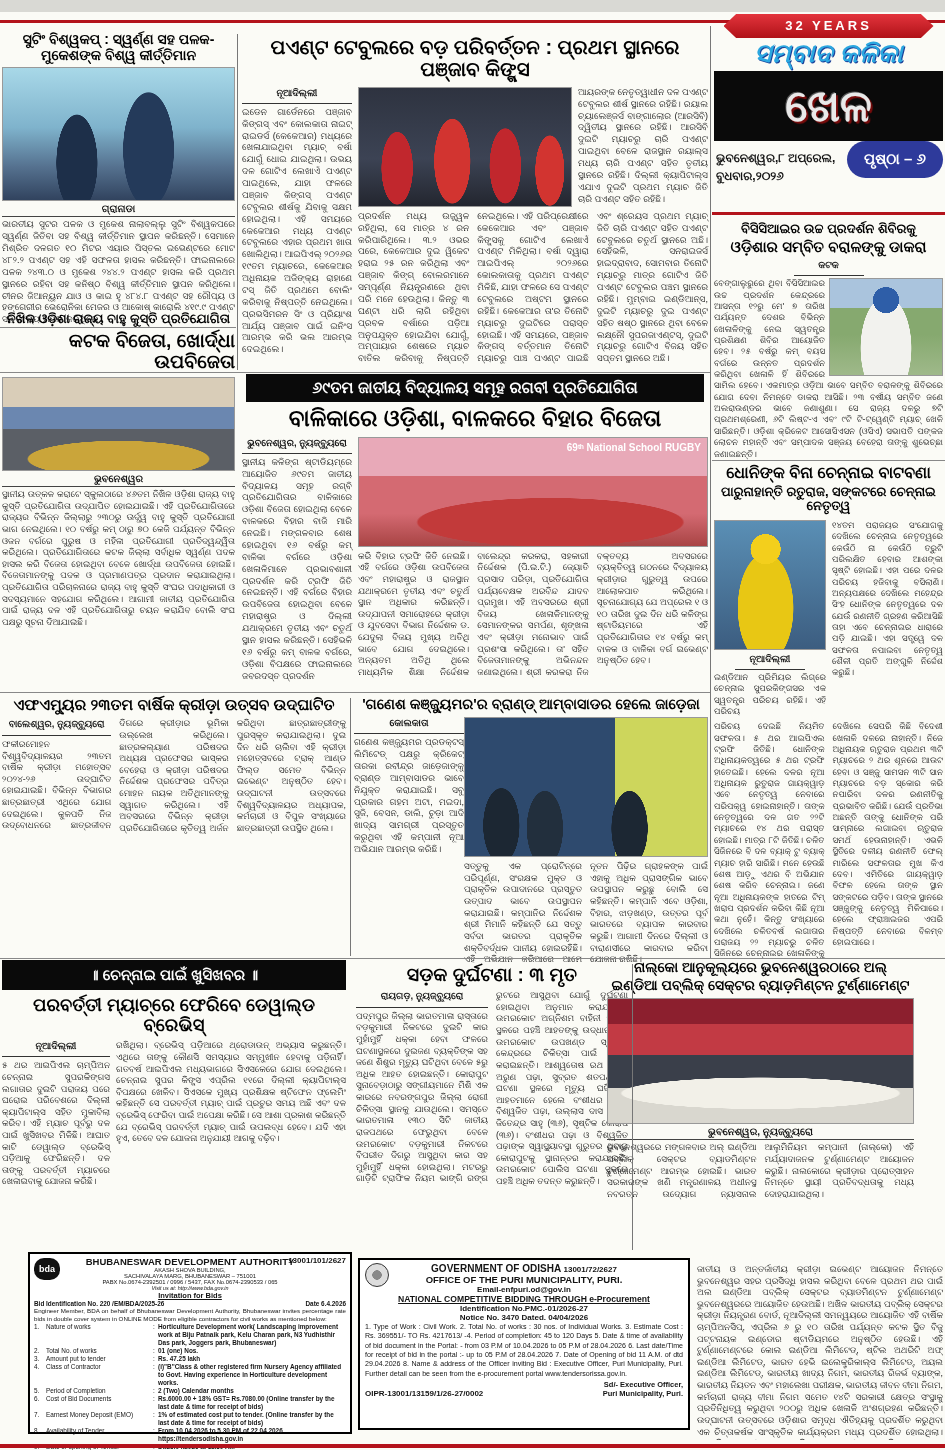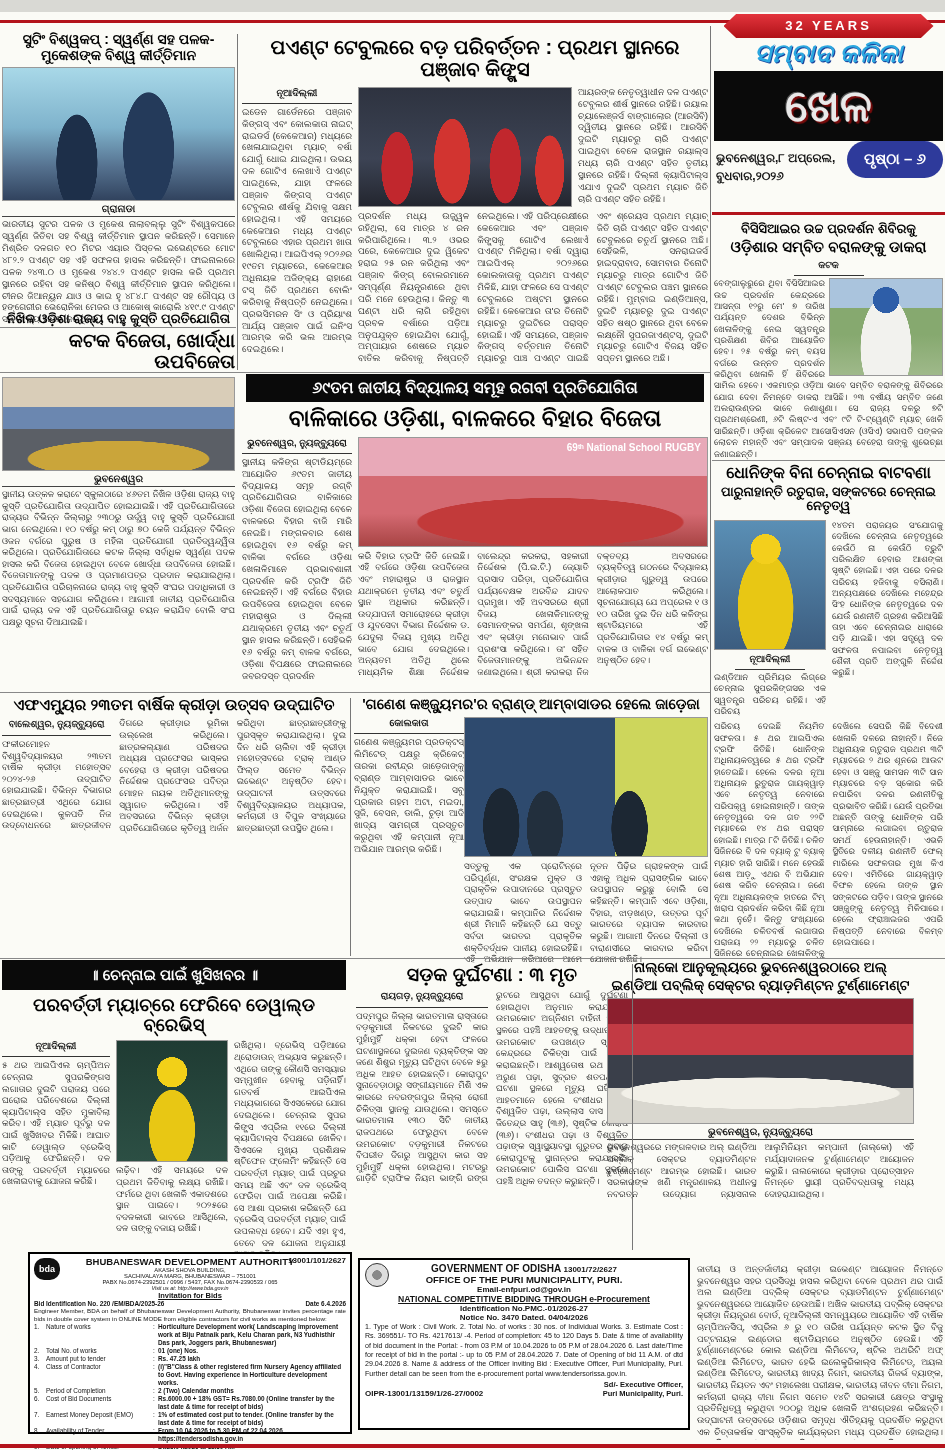--- a/index.html
+++ b/index.html
@@ -179,24 +179,20 @@
   </div>
 
   <div class="abs" style="left:2px;top:948px;width:344px;">
     <div class="banner" style="font-size:15px;line-height:30px;">॥ ଚେନ୍ନାଇ ପାଇଁ ଖୁସିଖବର ॥</div>
     <div class="hl" style="font-size:18px;text-align:center;margin-top:5px;">ପରବର୍ତ୍ତୀ ମ୍ୟାଚ୍‌ରେ ଫେରିବେ ଡେୱାଲ୍ଡ ବ୍ରେଭିସ୍</div>
     <div style="display:flex;gap:6px;margin-top:5px;">
       <div style="flex:0 0 108px;">
         <div class="dl">ନୂଆଦିଲ୍ଲୀ</div>
         <div class="body-txt" style="font-size:8.8px;">୫ ଥର ଆଇପିଏଲ ଚାମ୍ପିଅନ ଚେନ୍ନାଇ ସୁପରକିଙ୍ଗସ ଲଗାତାର ଦୁଇଟି ପରାଜୟ ପରେ ଘରୋଇ ପରିବେଶରେ ଦିଲ୍ଲୀ କ୍ୟାପିଟାଲ୍ସ ସହିତ ମୁକାବିଲା କରିବ। ଏହି ମ୍ୟାଚ ପୂର୍ବରୁ ଦଳ ପାଇଁ ଖୁସିଖବର ମିଳିଛି। ଆଘାତ କାଟି ଡେୱାଲ୍ଡ ବ୍ରେଭିସ୍ ପଡ଼ିଆକୁ ଫେରିଛନ୍ତି। ଦଳ ତାଙ୍କୁ ପରବର୍ତ୍ତୀ ମ୍ୟାଚରେ ଖେଳାଇବାକୁ ଯୋଜନା କରିଛି।</div>
       </div>
-      <div style="flex:0 0 112px;">
-        <div class="photo ph-brevis" style="height:120px;"></div>
-        <div class="body-txt" style="margin-top:3px;font-size:8.8px;">ଲଢ଼ିବ। ଏହି ସମୟରେ ଦଳ ପ୍ରଥମ ଜିତିବାକୁ ଲକ୍ଷ୍ୟ ରଖିଛି। ଫର୍ମରେ ଥିବା ଖେଳାଳି ଏକାଦଶରେ ସ୍ଥାନ ପାଇବେ। ୨୦୨୫ରେ ବଦଳକାରୀ ଭାବରେ ଆସିଥିଲେ, ଦଳ ତାଙ୍କୁ ବଜାୟ ରଖିଛି।</div>
-      </div>
       <div class="body-txt" style="flex:1;font-size:8.8px;">ରଖିଥିଲା। ବ୍ରେଭିସ୍ ପଡ଼ିଆରେ ଥ୍ରୋଡାଉନ୍ ଅଭ୍ୟାସ କରୁଛନ୍ତି। ଏଥିରେ ତାଙ୍କୁ କୌଣସି ସମସ୍ୟାର ସମ୍ମୁଖୀନ ହେବାକୁ ପଡ଼ିନାହିଁ। ଗତବର୍ଷ ଆଇପିଏଲ ମଧ୍ୟଭାଗରେ ସିଏସକେରେ ଯୋଗ ଦେଇଥିଲେ। ଚେନ୍ନାଇ ସୁପର କିଙ୍ଗ୍ସ ଏପ୍ରିଲ ୧୧ରେ ଦିଲ୍ଲୀ କ୍ୟାପିଟାଲ୍ସ ବିପକ୍ଷରେ ଖେଳିବ। ସିଏସକେ ମୁଖ୍ୟ ପ୍ରଶିକ୍ଷକ ଷ୍ଟିଫେନ ଫ୍ଲେମିଂ କହିଛନ୍ତି ସେ ପରବର୍ତ୍ତୀ ମ୍ୟାଚ୍ ପାଇଁ ପ୍ରଚୁର ସମୟ ଅଛି ଏବଂ ଦଳ ବ୍ରେଭିସ୍ ଫେରିବା ପାଇଁ ଅପେକ୍ଷା କରିଛି। ସେ ଆଶା ପ୍ରକାଶ କରିଛନ୍ତି ଯେ ବ୍ରେଭିସ୍ ପରବର୍ତ୍ତୀ ମ୍ୟାଚ୍ ପାଇଁ ଉପଲବ୍ଧ ହେବେ। ଯଦି ଏହା ହୁଏ, ତେବେ ଦଳ ଯୋଜନା ଅନୁଯାୟୀ ଆଗକୁ ବଢ଼ିବ।</div>
     </div>
   </div>
 
   <div class="abs" style="left:356px;top:952px;width:272px;">
     <div class="hl" style="font-size:19px;text-align:center;">ସଡ଼କ ଦୁର୍ଘଟଣା : ୩ ମୃତ</div>
     <div class="body-txt cols2" style="margin-top:5px;font-size:8.8px;">
       <div class="dl">ରାୟଗଡ଼, ନ୍ୟୁଜ୍‌ବ୍ୟୁରୋ</div>
       <span>ପଦ୍ମପୁର ଜିଲ୍ଲା ଭାରତମାଳା ରାସ୍ତାରେ ବଡ଼କୁମାରୀ ନିକଟରେ ଦୁଇଟି କାର ମୁହାଁମୁହିଁ ଧକ୍କା ହେବା ଫଳରେ ଘଟଣାସ୍ଥଳରେ ଦୁଇଜଣ ବ୍ୟକ୍ତିଙ୍କ ସହ ଜଣେ ଶିଶୁର ମୃତ୍ୟୁ ଘଟିଥିବା ବେଳେ ୫ରୁ ଅଧିକ ଆହତ ହୋଇଛନ୍ତି। କୋରାପୁଟ ସୁନାବେଡ଼ାଠାରୁ ସଙ୍ଗୀୟମାନେ ମିଶି ଏକ କାରରେ ନବରଙ୍ଗପୁର ଜିଲ୍ଲା ରୋଗୀ ଚିକିତ୍ସା ସ୍ଥାନକୁ ଯାଉଥିଲେ। ସମସ୍ତେ ଭାରତମାଳା ୧୩୦ ସିଟି ଜାତୀୟ ରାଜପଥରେ ଫେରୁଥିବା ବେଳେ ଉମରକୋଟ ବଡ଼କୁମାରୀ ନିକଟରେ ବିପରୀତ ଦିଗରୁ ଆସୁଥିବା କାର ସହ ମୁହାଁମୁହିଁ ଧକ୍କା ହୋଇଥିଲା। ମଟରରୁ ଗାଡ଼ିଟି ଟ୍ରାଫିକ ନିୟମ ଭାଙ୍ଗି ରଙ୍ଗ ରୁଟରେ ଆସୁଥିବା ଯୋଗୁଁ ଦୁର୍ଘଟଣା ହୋଇଥିବା ଅନୁମାନ କରାଯାଉଛି। ଉମରକୋଟ ଅଗ୍ନିଶମ ବାହିନୀ ଘଟଣା ସ୍ଥଳରେ ପହଞ୍ଚି ଆହତଙ୍କୁ ଉଦ୍ଧାର କରି ଉମରକୋଟ ଉପଖଣ୍ଡ ସ୍ୱାସ୍ଥ୍ୟ କେନ୍ଦ୍ରରେ ଚିକିତ୍ସା ପାଇଁ ଭର୍ତ୍ତି କରାଇଛନ୍ତି। ଆଶ୍ୱତୋଷ ରଥ (୧୦), ଅରୁଣ ପଢ଼ା, ସୁବ୍ରତ ଶତପଥୀଙ୍କ ଘଟଣା ସ୍ଥଳରେ ମୃତ୍ୟୁ ଘଟିଥିଲା। ଆହତମାନେ ହେଲେ ବଂଶୀଧର ପଢ଼ା, ବିଶ୍ୱଜିତ ପଢ଼ା, ଉଲ୍ଲାସ ଦାସ (୩୧), ଜିତେନ୍ଦ୍ର ସାହୁ (୩୬), ସୃଷ୍ଟିକ କୋରାପ (୩୬)। ବଂଶୀଧର ପଢ଼ା ଓ ବିଶ୍ୱଜିତ ପଢ଼ାଙ୍କ ସ୍ୱାସ୍ଥ୍ୟାବସ୍ଥା ଗୁରୁତର ଥିବାରୁ କୋରାପୁଟକୁ ସ୍ଥାନାନ୍ତର କରାଯାଇଛି। ଉମରକୋଟ ପୋଲିସ ଘଟଣା ସ୍ଥଳରେ ପହଞ୍ଚି ଅଧିକ ତଦନ୍ତ କରୁଛନ୍ତି।</span>
     </div>

